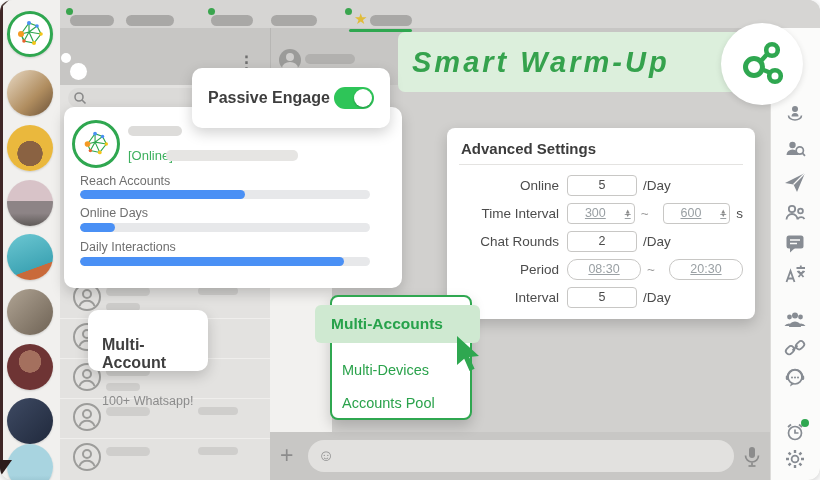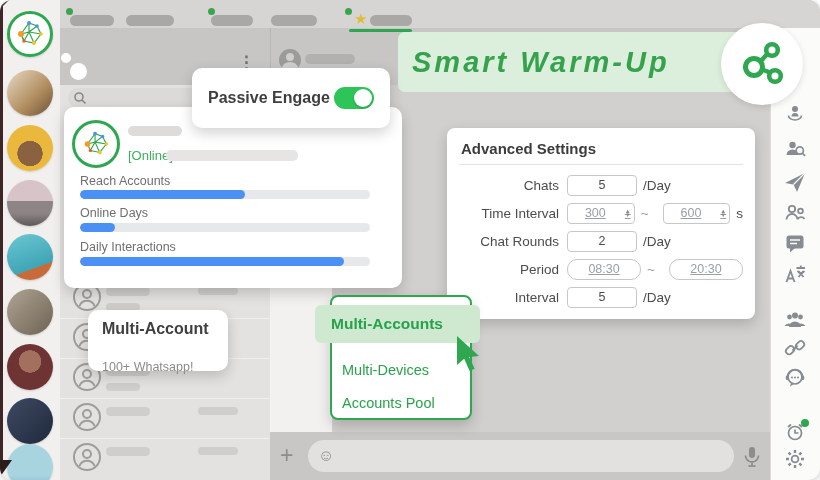--- a/index.html
+++ b/index.html
@@ -56,21 +56,21 @@
   .s-label{flex:0 0 100px;text-align:right;}
   .inp{margin-left:8px;width:70px;height:21px;border:1px solid #c8c7c5;border-radius:4px;display:flex;align-items:center;justify-content:center;font-size:12.5px;color:#4b4b4b;background:#fff;box-sizing:border-box;}
   .inp.gray{color:#9aa0a4;text-decoration:underline;}
   .inp.pillin{border-radius:10px;}
   .inp.spin{justify-content:flex-end;padding-right:3px;}
   .inp.spin .val{flex:1;text-align:center;}
   .spinner{display:flex;flex-direction:column;line-height:4.5px;font-size:6px;color:#8a8a8a;margin-left:2px;}
   .s-sep{margin:0 6px;color:#9a9a9a;}
   .s-suffix{margin-left:6px;color:#4c4c4c;}
 
-  .tooltip-card{left:88px;top:310px;width:140px;height:61px;z-index:34;padding:10px 14px;box-sizing:border-box;}
+  .tooltip-card{left:88px;top:310px;width:120px;height:61px;z-index:34;padding:26px 14px;box-sizing:border-box;}
   .tt-title{font-size:16px;font-weight:bold;color:#3f3f3f;}
   .tt-sub{font-size:12.5px;color:#8b8b8b;margin-top:22px;}
 
   
   .banner{left:398px;top:32px;width:358px;height:60px;border-radius:7px;z-index:20;display:flex;align-items:center;}
   .banner-text{font-size:29px;font-weight:bold;font-style:italic;letter-spacing:3px;margin-left:14px;white-space:nowrap;}
   .share-circle{left:721px;top:23px;width:82px;height:82px;border-radius:50%;background:#fff;z-index:21;display:flex;align-items:center;justify-content:center;box-shadow:0 2px 6px rgba(0,0,0,.12);}
 
   
   .menu{left:330px;top:295px;width:142px;height:125px;background:#fff;border:2px solid #2fa750;border-radius:8px;z-index:30;box-shadow:0 6px 14px rgba(0,0,0,.18);box-sizing:border-box;}
@@ -369,21 +369,21 @@
     <div class="abs track" style="left:16px;top:150px;">
         <div class="fill" style="background: rgb(74, 144, 245); width: 91%;"></div>
       </div>
   </div>
 
   <div class="abs card settings-card">
     <div class="settings-title">Advanced Settings</div>
     <div class="settings-divider"></div>
 
     <div class="s-row">
-      <span class="s-label">Chats</span>
+      <span class="s-label">Online</span>
       <span class="inp">5</span>
       <span class="s-suffix">/Day</span>
     </div>
     <div class="s-row">
       <span class="s-label">Time Interval</span>
       <span class="inp gray spin" style="width:76px;">
           <span class="val">300</span>
           <span class="spinner">
             <span>▲</span>
             <span>▼</span>

